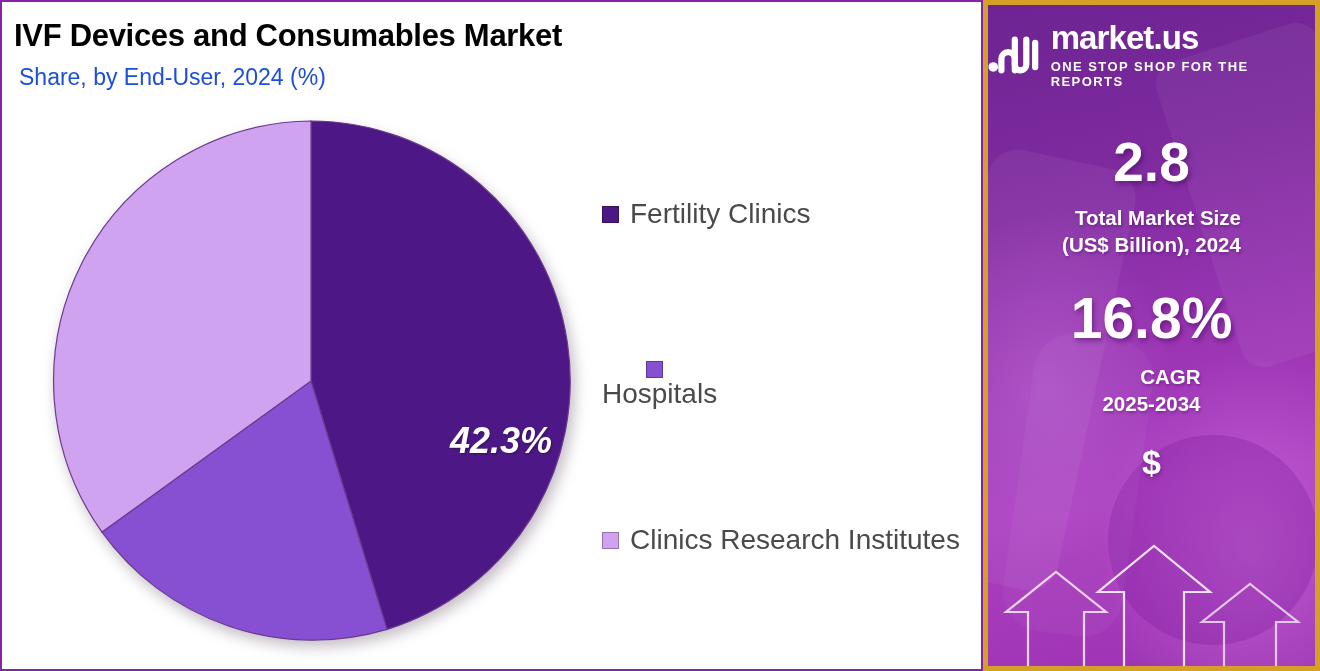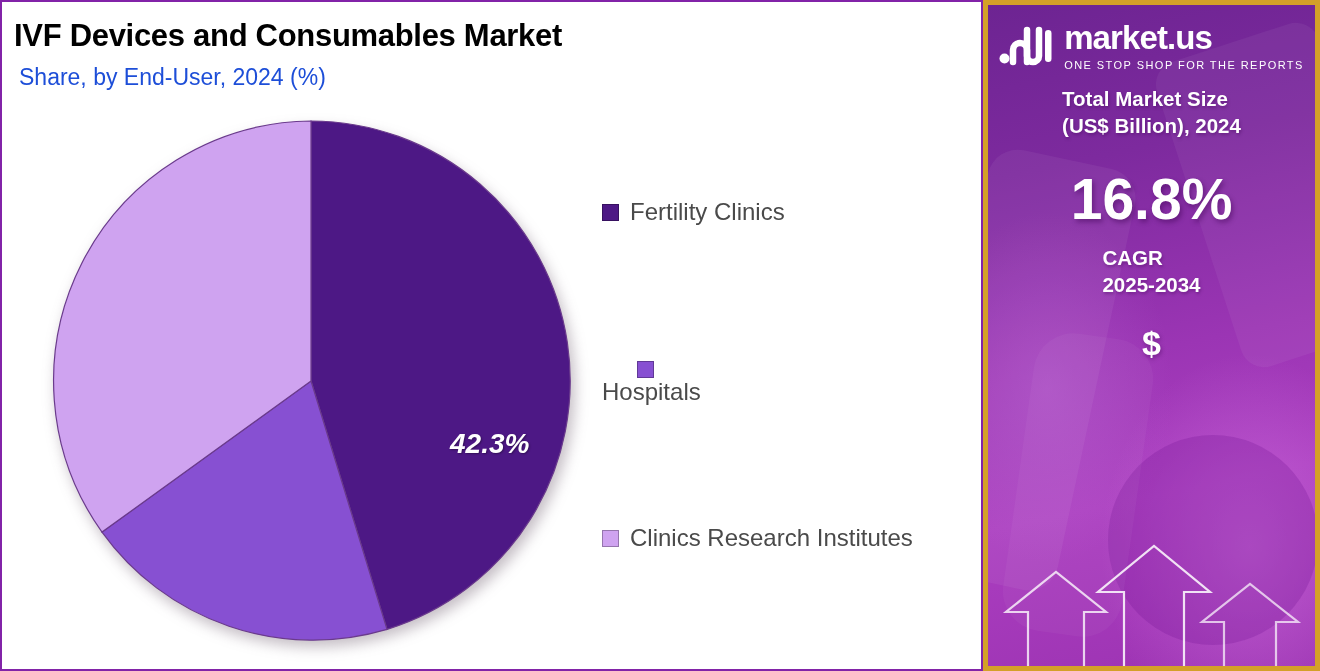--- a/index.html
+++ b/index.html
@@ -55,22 +55,22 @@
     width: 519px; height: 519px;
     border-radius: 50%;
     background: rgba(90,70,90,0.35);
     filter: blur(7px);
   }
   .pie-svg { position: absolute; left: 0; top: 0; }
 
   .pie-label {
     position: absolute;
     left: 400px;
-    top: 308px;
-    font-size: 28px;
+    top: 300px;
+    font-size: 36px;
     font-weight: bold;
     font-style: italic;
     color: #ffffff;
     text-shadow: 1px 1px 2px rgba(0,0,0,0.35);
     white-space: nowrap;
   }
 
   .legend {
     position: absolute;
     left: 600px;
@@ -86,21 +86,21 @@
   .legend-item.i0 { top: 0px; }
   .legend-item.i1 { top: 163px; flex-direction: column; }
   .legend-item.i2 { top: 326px; }
   .swatch {
     width: 17px; height: 17px;
     margin-right: 11px;
     border: 1px solid rgba(0,0,0,0.28);
     flex: 0 0 auto;
   }
   .legend-text {
-    font-size: 24px;
+    font-size: 28px;
     color: #4a4a4a;
   }
 
   
   .brand-panel {
     position: relative;
     width: 337px;
     height: 671px;
     border: 5px solid #d4a028;
     background:
@@ -137,41 +137,41 @@
   .logo-mark { width: 56px; height: 40px; margin-right: 9px; }
   .logo-text-col { display: flex; flex-direction: column; }
   .logo-word {
     font-size: 33px;
     font-weight: bold;
     color: #ffffff;
     letter-spacing: -0.9px;
     line-height: 1;
   }
   .logo-tag {
-    font-size: 11px;
-    font-weight: normal;
+    font-size: 13px;
+    font-weight: bold;
     color: #ffffff;
     letter-spacing: 1.45px;
     margin-top: 5px;
   }
 
   .stat-big {
     font-size: 55px;
     font-weight: bold;
     color: #ffffff;
     line-height: 1;
     text-shadow: 2px 3px 5px rgba(60,0,80,0.45);
   }
   .stat-big.first { margin-top: 46px; }
   .stat-big.second { margin-top: 32px; font-size: 57px; }
   .stat-sub {
     font-size: 20.5px;
     font-weight: bold;
     color: #ffffff;
-    text-align: left;
+    text-align: right;
     line-height: 1.32;
     margin-top: 14px;
     text-shadow: 1px 2px 3px rgba(60,0,80,0.35);
   }
   .stat-sub.cagr { margin-top: 16px; }
 
   .dollar {
     font-size: 34px;
     font-weight: bold;
     color: #ffffff;
@@ -246,20 +246,21 @@
           <path d="M14 36 L14 24 A7 7 0 0 1 28 24 L28 36" fill="none" stroke="#ffffff" stroke-width="6.5" stroke-linecap="round"></path>
           <path d="M28 4 L28 30 A6 6 0 0 0 40 30 L40 4" fill="none" stroke="#ffffff" stroke-width="6.5" stroke-linecap="round"></path>
           <rect x="46" y="4" width="6.5" height="32" rx="3.2" fill="#ffffff"></rect>
         </svg>
         <div class="logo-text-col">
           <div class="logo-word">market.us</div>
           <div class="logo-tag">ONE STOP SHOP FOR THE REPORTS</div>
         </div>
       </div>
 
+      <div class="stat-big first">2.8</div>
       <div class="stat-sub">
         <div>Total Market Size</div>
         <div>(US$ Billion), 2024</div>
       </div>
 
       <div class="stat-big second">16.8%</div>
       <div class="stat-sub cagr">
         <div>CAGR</div>
         <div>2025-2034</div>
       </div>

